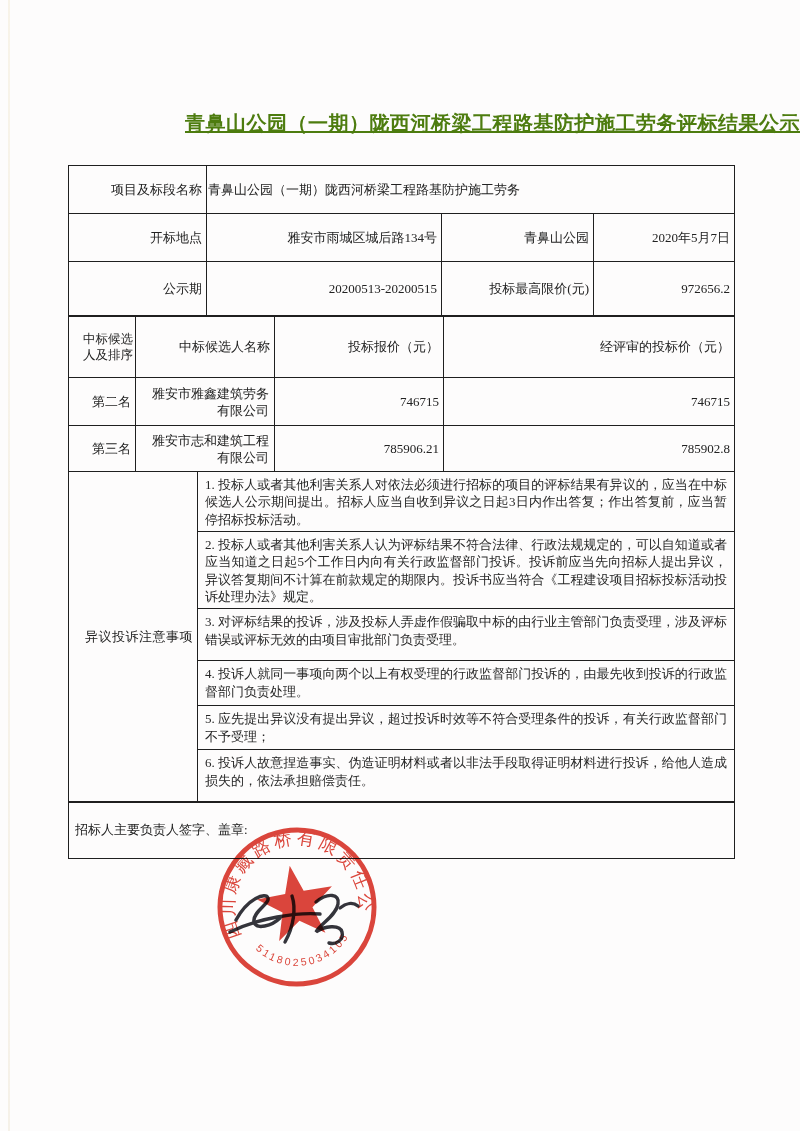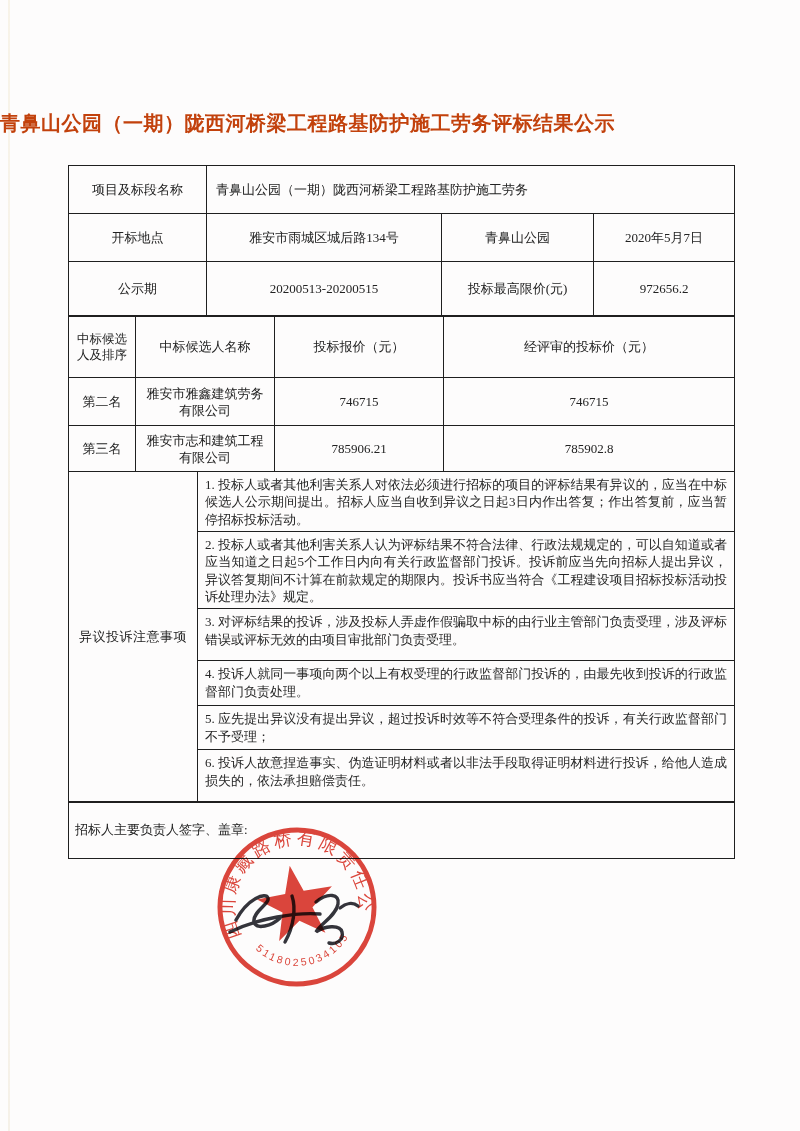--- a/index.html
+++ b/index.html
@@ -9,34 +9,34 @@
     font-family:"Liberation Serif","DejaVu Serif",serif;
     color:#1c1c1c;
     position:relative;
     overflow:hidden;
   }
   .page{position:absolute;inset:0;background:#fdfcfc;}
   .scan-edge{position:absolute;left:8px;top:0;bottom:0;width:2px;
     background:linear-gradient(#f3ecd9,#efe8d8);opacity:.55;}
   .doc-title{
     position:absolute;left:0;right:0;top:110px;
-    text-align:left;font-size:20px;font-weight:bold;
-    letter-spacing:.5px;color:#c2410c;
+    text-align:right;font-size:20px;font-weight:bold;
+    letter-spacing:.5px;color:#4d7c0f;text-decoration:underline;
   }
   .tables{position:absolute;left:68px;top:165px;width:666px;}
   table{border-collapse:collapse;table-layout:fixed;width:666px;}
   table + table{margin-top:-1.6px;}
   td,th{
     border:1.6px solid #1f1f1f;
     font-size:13px;font-weight:normal;
-    text-align:center;vertical-align:middle;
+    text-align:right;vertical-align:middle;
     padding:2px 4px;color:#222;
     overflow:hidden;
   }
-  .left{text-align:left;padding-left:9px;}
+  .left{text-align:left;padding-left:1px;}
   .note-cell{
     text-align:justify;vertical-align:top;
     padding:4px 7px 2px 7px;
     font-size:13px;line-height:17.6px;color:#262626;
   }
   .rank-hdr{font-size:12.5px;line-height:16px;padding:4px 2px;}
   .name-cell{font-size:13px;line-height:17px;padding:2px 5px;}
   .notes-label{font-size:13px;letter-spacing:.5px;margin-left:15px;}
   .sig-cell{text-align:left;vertical-align:middle;padding-left:6px;font-size:13px;}
   .seal{

